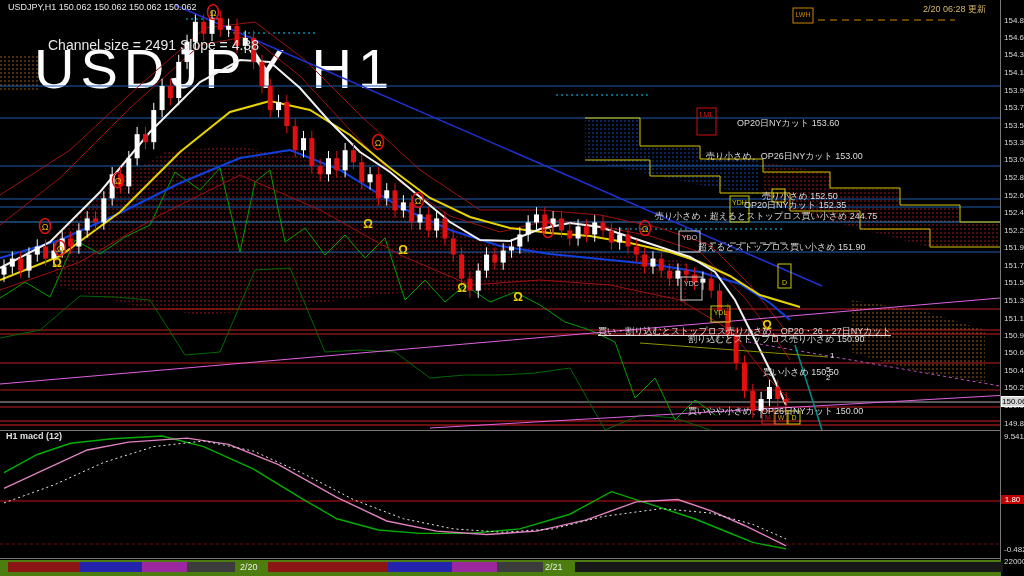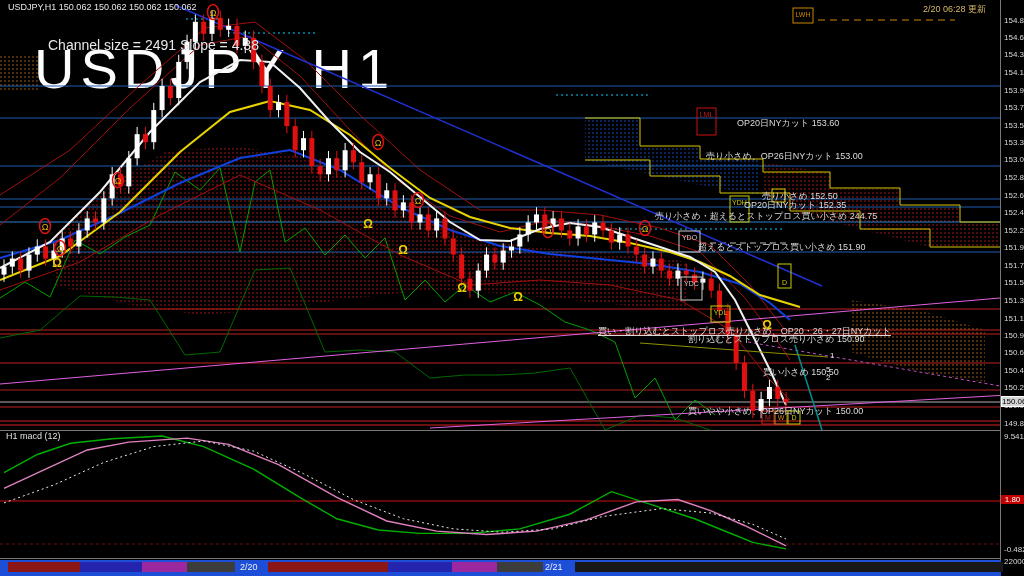--- a/index.html
+++ b/index.html
@@ -11,22 +11,22 @@
   #channel-info{left:8px;top:37px;font-size:14px;color:#e8e8e8;margin-left:40px;}
   #updated{right:38px;top:3px;font-size:9px;color:#d8b96a;}
   #chart-svg{position:absolute;left:0;top:0;}
   .ann{position:absolute;font-size:9px;color:#dcdcdc;white-space:nowrap;z-index:6;}
   #price-axis{position:absolute;left:1001px;top:0;width:23px;height:576px;background:#000;z-index:7;}
   .axlbl{position:absolute;left:3px;font-size:8px;color:#d8d8d8;white-space:nowrap;}
   #cur-price{position:absolute;left:0px;width:23px;background:#d6d6d6;color:#000;font-size:8px;
              text-align:center;border:1px solid #fff;z-index:8;}
   #macd-cur{position:absolute;left:0px;width:23px;background:#c00000;color:#fff;font-size:8px;
             text-align:center;z-index:8;}
-  #macd-label{left:6px;top:431px;font-size:9px;color:#e0e0e0;z-index:6;}
-  #timeline{position:absolute;left:0;top:560px;width:1001px;height:16px;background:#1d4ed8;z-index:7;text-align:center;}
+  #macd-label{left:6px;top:431px;font-size:9px;color:#e0e0e0;z-index:6;font-weight:bold;}
+  #timeline{position:absolute;left:0;top:560px;width:1001px;height:16px;background:#4d7c0f;z-index:7;text-align:center;}
   .seg{position:absolute;top:2px;height:10px;}
   .datelbl{position:absolute;top:2px;font-size:9px;color:#f0f0f0;}
   #smudge{position:absolute;left:482px;top:4px;width:30px;height:7px;
           background:repeating-linear-gradient(90deg,#2a8a2a 0 2px,#0a3a0a 2px 4px);}
   .sep{position:absolute;background:#787878;z-index:5;}
 </style>
 </head>
 <body>
 
 <div id="screen">

